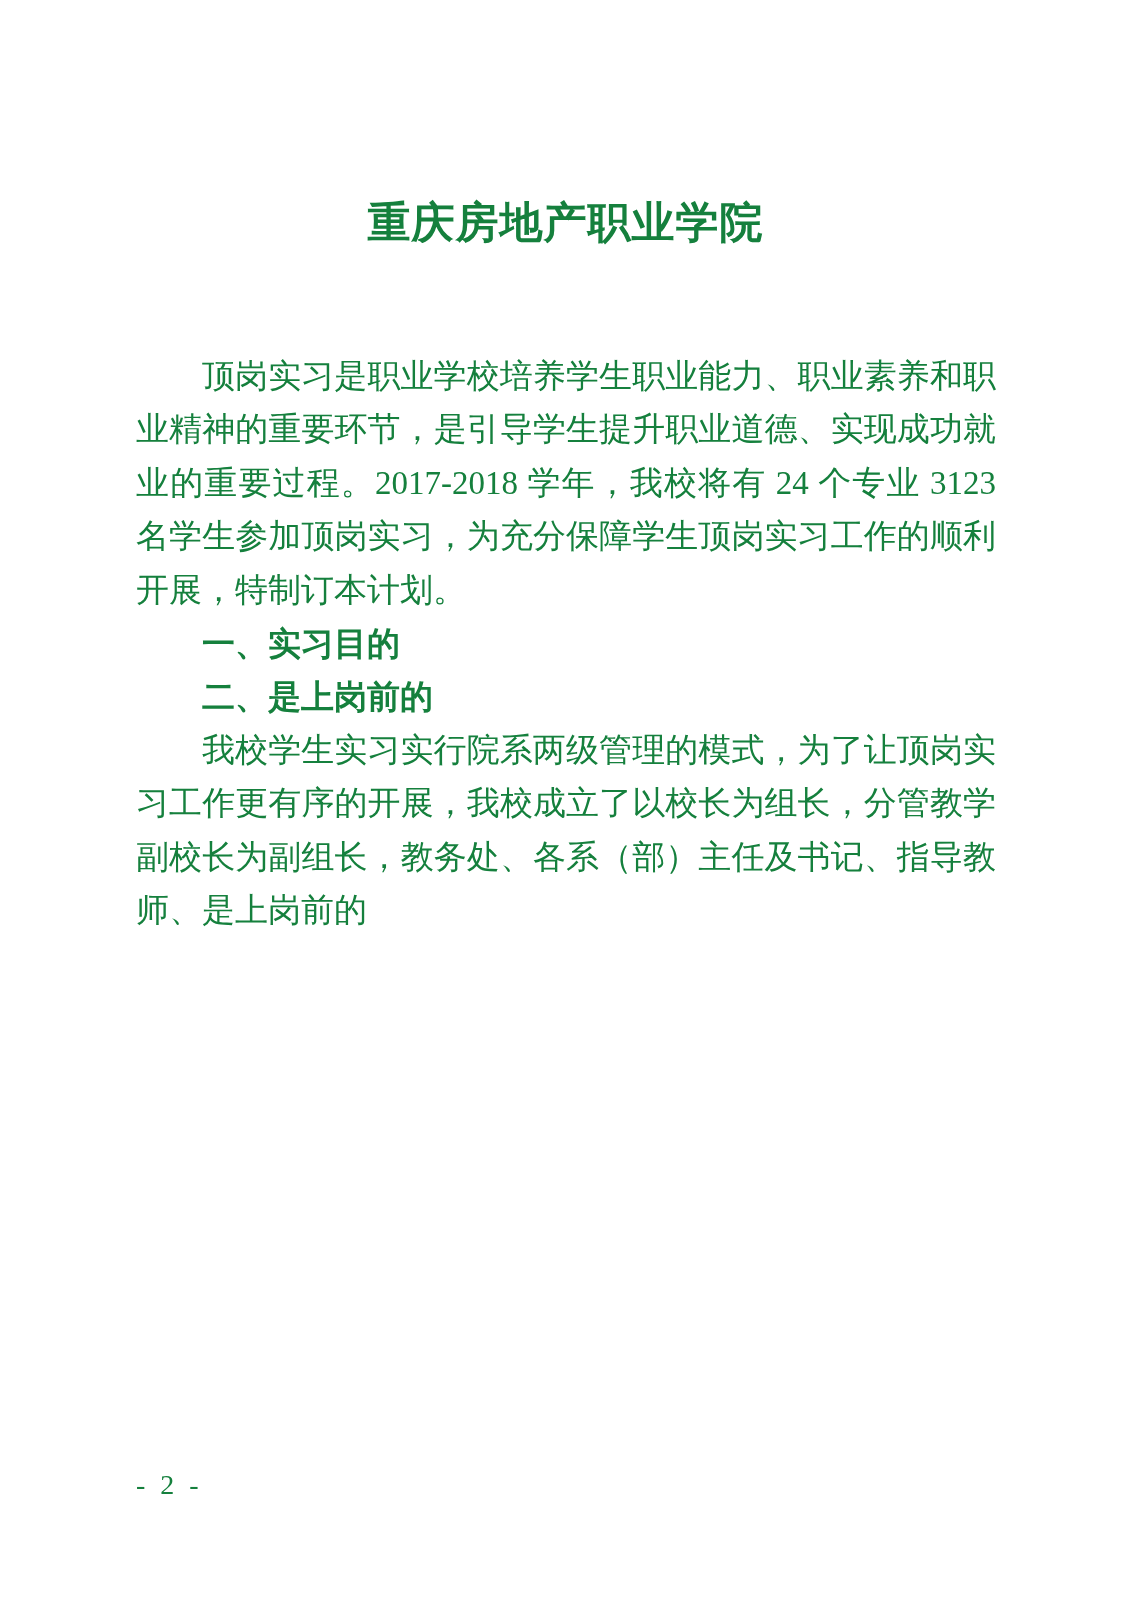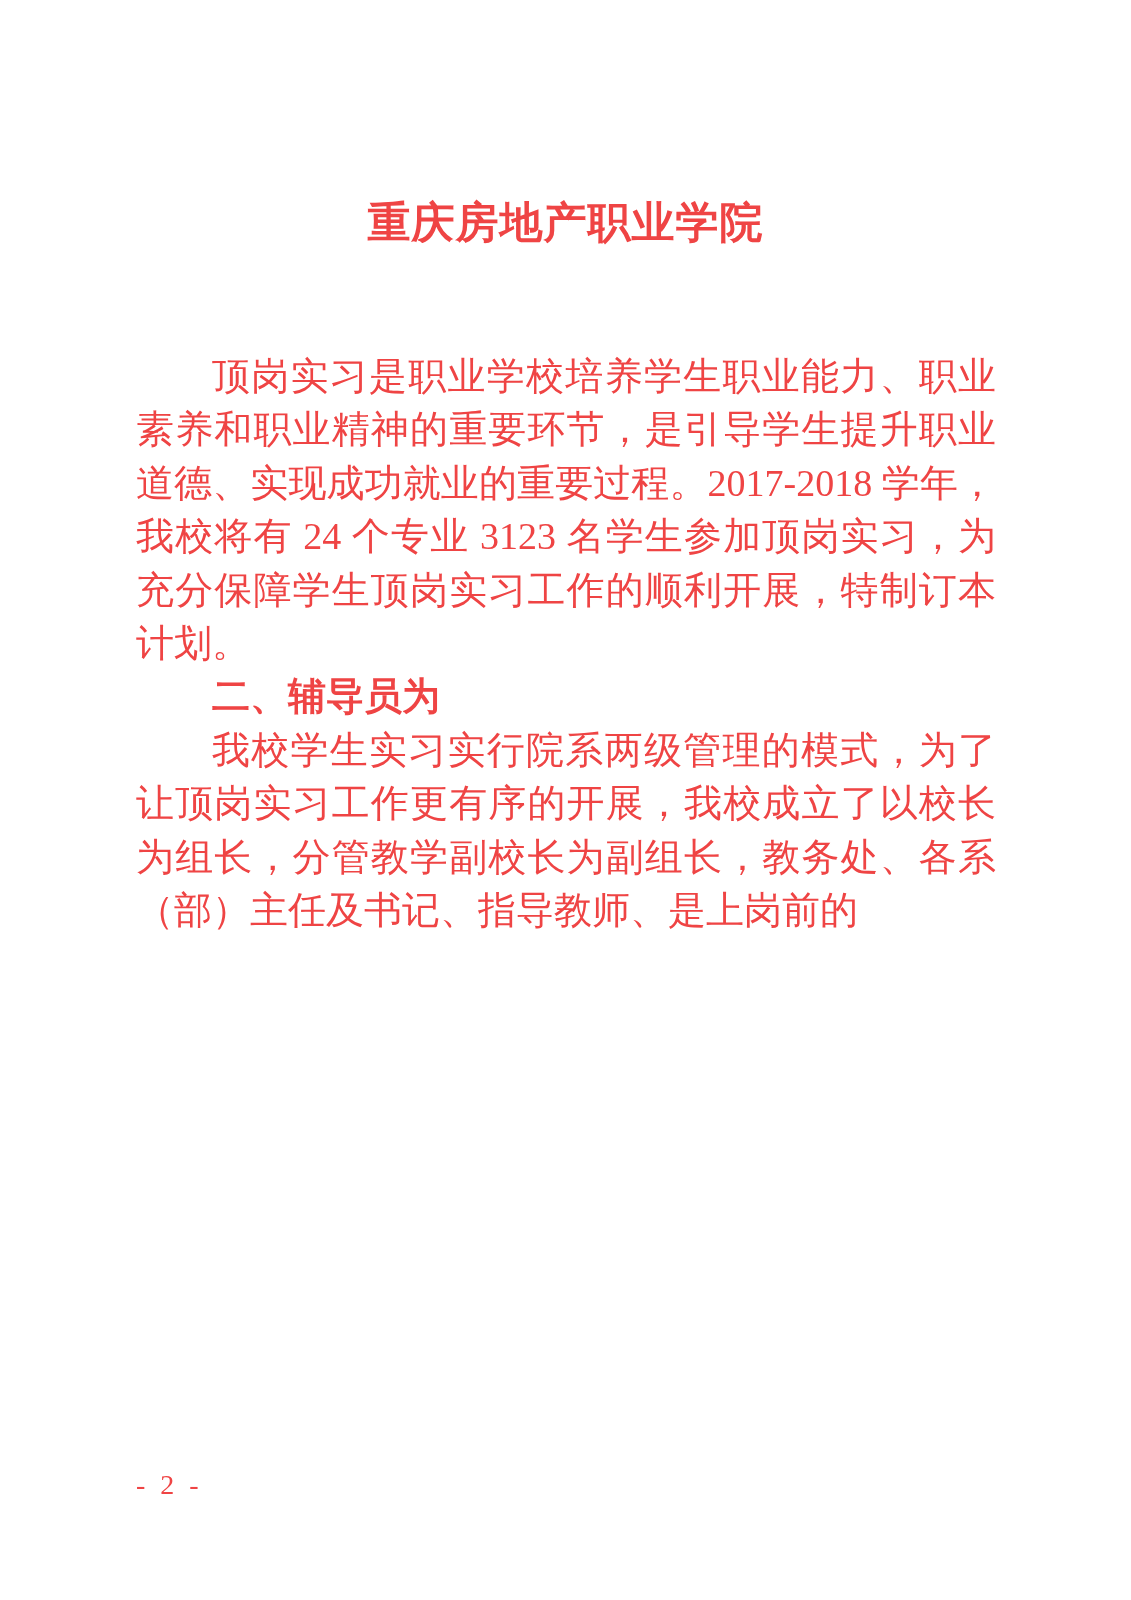--- a/index.html
+++ b/index.html
@@ -5,41 +5,41 @@
   html, body {
     margin: 0;
     padding: 0;
     background: #ffffff;
   }
   .page {
     position: relative;
     width: 1131px;
     height: 1600px;
     background: #ffffff;
-    color: #ef4444;
+    color: #15803d;
     font-family: "Liberation Serif", "DejaVu Serif", serif;
     overflow: hidden;
   }
   .title-block {
     position: absolute;
     top: 194px;
     left: 0;
     width: 100%;
     text-align: center;
     font-weight: bold;
     font-size: 43px;
     line-height: 58px;
     letter-spacing: 1px;
   }
   .doc-body {
     position: absolute;
     top: 350px;
     left: 136px;
     width: 860px;
-    font-size: 38px;
+    font-size: 33px;
     line-height: 53.4px;
     text-align: justify;
     text-justify: inter-character;
     overflow-wrap: break-word;
   }
   .block {
     margin: 0;
     text-indent: 2em;
   }
   .block.paragraph {
@@ -68,19 +68,20 @@
 <body>
 
 <div class="page">
 
   <div class="title-block">
     <div class="title-line">重庆房地产职业学院</div>
   </div>
 
   <div class="doc-body" id="doc-body">
       <div class="block paragraph">顶岗实习是职业学校培养学生职业能力、职业素养和职业精神的重要环节，是引导学生提升职业道德、实现成功就业的重要过程。2017-2018 学年，我校将有 24 个专业 3123 名学生参加顶岗实习，为充分保障学生顶岗实习工作的顺利开展，特制订本计划。</div>
-      <div class="block heading1">二、辅导员为</div>
+      <div class="block heading1">一、实习目的</div>
+      <div class="block heading1">二、是上岗前的</div>
       <div class="block paragraph">我校学生实习实行院系两级管理的模式，为了让顶岗实习工作更有序的开展，我校成立了以校长为组长，分管教学副校长为副组长，教务处、各系（部）主任及书记、指导教师、是上岗前的</div>
     </div>
 
   <div class="page-footer">- 2 -</div>
 
 </div>
 
 </body></html>

